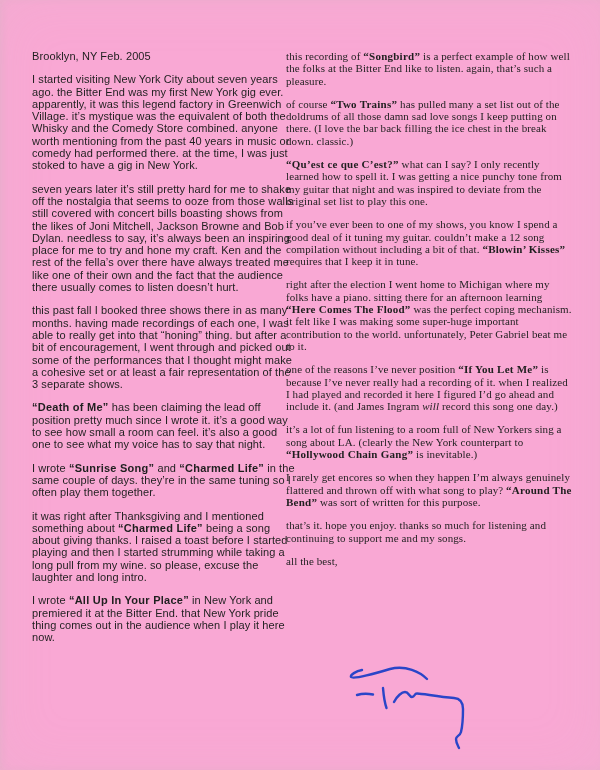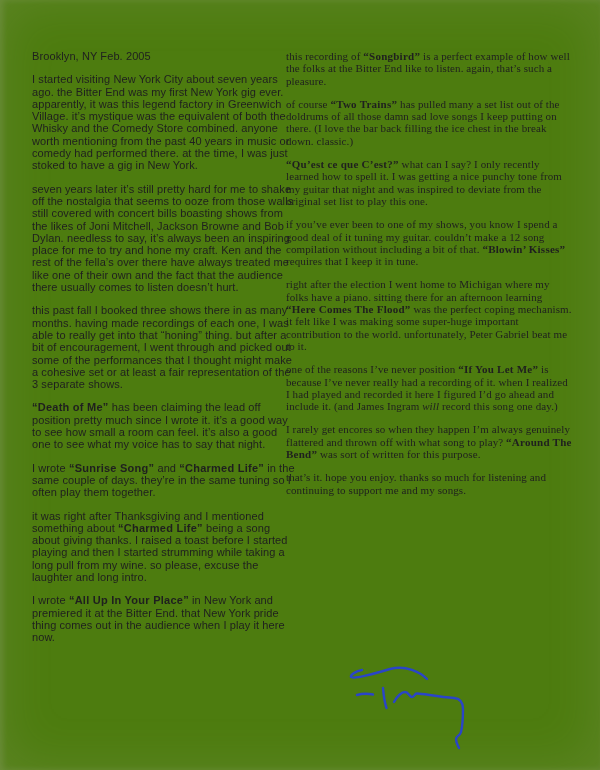--- a/index.html
+++ b/index.html
@@ -4,21 +4,21 @@
 <style>
   html,body{margin:0;padding:0;}
   body{
     width:600px;height:770px;
     background:#fbfaf7;
     font-family:"Liberation Sans","DejaVu Sans",sans-serif;
     color:#1f1f1f;
   }
   .sheet{
     position:relative;width:600px;height:770px;overflow:hidden;
-    background:#4d7c0f;
+    background:#f9a8d4;
     box-shadow:inset 0 0 55px rgba(205,199,188,0.14), inset 3px 0 6px rgba(190,185,175,0.18);
   }
   .col{position:absolute;top:50px;}
   .col-left{left:32px;width:264px;}
   .col-right{left:286px;width:288px;font-family:Liberation Serif, serif;}
   p.para{
     margin:0 0 11px 0;
     font-size:11px;line-height:12.3px;
     letter-spacing:0.1px;
     text-align:left;
@@ -47,23 +47,25 @@
   </div>
 
   <div class="col col-right">
     <div id="right-paras">
         <p class="para"><span>this recording of </span><span class="bold">“Songbird”</span><span> is a perfect example of how well the folks at the Bitter End like to listen. again, that’s such a pleasure.</span></p>
         <p class="para"><span>of course </span><span class="bold">“Two Trains”</span><span> has pulled many a set list out of the doldrums of all those damn sad love songs I keep putting on there. (I love the bar back filling the ice chest in the break down. classic.)</span></p>
         <p class="para"><span class="bold">“Qu’est ce que C’est?”</span><span> what can I say? I only recently learned how to spell it. I was getting a nice punchy tone from my guitar that night and was inspired to deviate from the original set list to play this one.</span></p>
         <p class="para"><span>if you’ve ever been to one of my shows, you know I spend a good deal of it tuning my guitar. couldn’t make a 12 song compilation without including a bit of that. </span><span class="bold">“Blowin’ Kisses”</span><span> requires that I keep it in tune.</span></p>
         <p class="para"><span>right after the election I went home to Michigan where my folks have a piano. sitting there for an afternoon learning </span><span class="bold">“Here Comes The Flood”</span><span> was the perfect coping mechanism. it felt like I was making some super-huge important contribution to the world. unfortunately, Peter Gabriel beat me to it.</span></p>
         <p class="para"><span>one of the reasons I’ve never position </span><span class="bold">“If You Let Me”</span><span> is because I’ve never really had a recording of it. when I realized I had played and recorded it here I figured I’d go ahead and include it. (and James Ingram </span><span class="italic">will</span><span> record this song one day.)</span></p>
+        <p class="para"><span>it’s a lot of fun listening to a room full of New Yorkers sing a song about LA. (clearly the New York counterpart to </span><span class="bold">“Hollywood Chain Gang”</span><span> is inevitable.)</span></p>
         <p class="para"><span>I rarely get encores so when they happen I’m always genuinely flattered and thrown off with what song to play? </span><span class="bold">“Around The Bend”</span><span> was sort of written for this purpose.</span></p>
         <p class="para"><span>that’s it. hope you enjoy. thanks so much for listening and continuing to support me and my songs.</span></p>
       </div>
+    <p class="para closing">all the best,</p>
   </div>
 
   <svg class="signature" width="140" height="95" viewBox="0 0 140 95">
     <g fill="none" stroke-width="2.4" stroke-linecap="round" stroke-linejoin="round" stroke="#2a45c8">
       <path d="M 18 10 C 12 11, 6 15, 7 17 C 9 19, 26 15, 46 9 C 62 5, 76 12, 83 19"></path>
       <path d="M 13 35 C 18 33.5, 24 33.5, 29 34.5"></path>
       <path d="M 39 28 C 39.5 34, 40 41, 42.5 48"></path>
       <path d="M 50 42 C 53 36, 58 32, 61 32 C 65 32, 65 37, 68 37 C 71 37, 70 33.5, 73 33.5 C 79 33.5, 94 37, 110 38 C 116 38.5, 119 42, 119 49 C 119 61, 118 68, 117 72 C 116 76, 112 76, 112 79 C 112 83, 114 86, 115 88"></path>
     </g>
   </svg>

